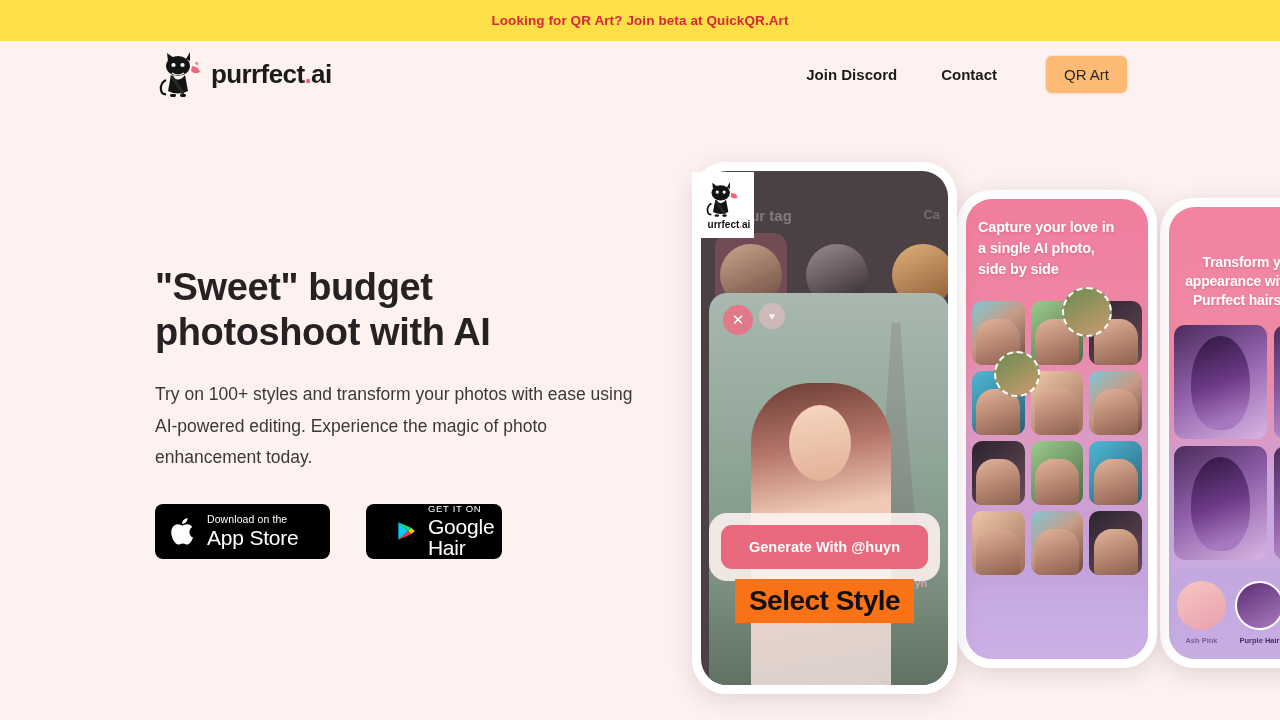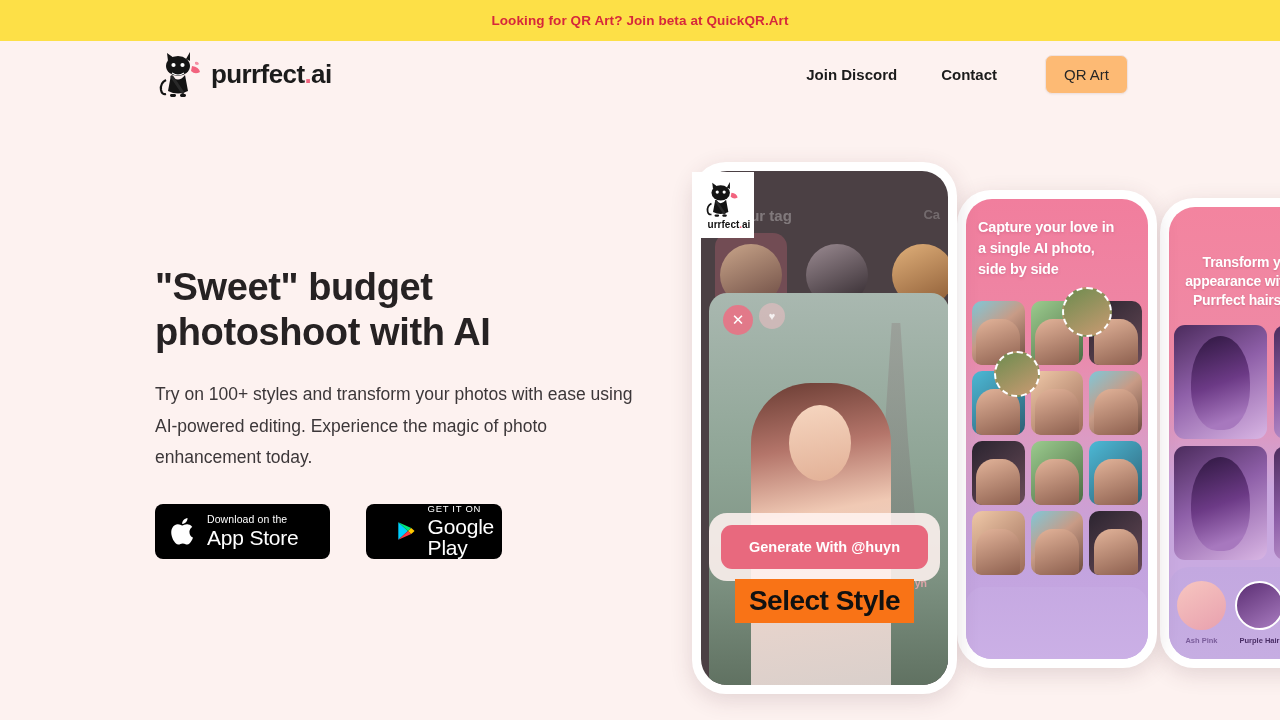--- a/index.html
+++ b/index.html
@@ -436,21 +436,21 @@
 
     <div class="store-badge badge-google">
       <svg width="28" height="30" viewBox="0 0 28 30">
         <path d="M2 2 L16.5 15 L2 28 Z" fill="#00D0FF"></path>
         <path d="M2 2 L16.5 15 L21.5 10.6 Z" fill="#00E97B"></path>
         <path d="M2 28 L16.5 15 L21.5 19.4 Z" fill="#FF3A44"></path>
         <path d="M21.5 10.6 L26.5 15 L21.5 19.4 L16.5 15 Z" fill="#FFC800"></path>
       </svg>
       <div class="badge-lines">
         <span class="badge-small-upper">GET IT ON</span>
-        <span class="badge-big">Google Play</span>
+        <span class="badge-big">Google Hair</span>
       </div>
     </div>
 
   </div>
 </div>
 
 <div class="phones">
 
   <div class="phone phone-3">
     <div class="phone-screen screen-3">

